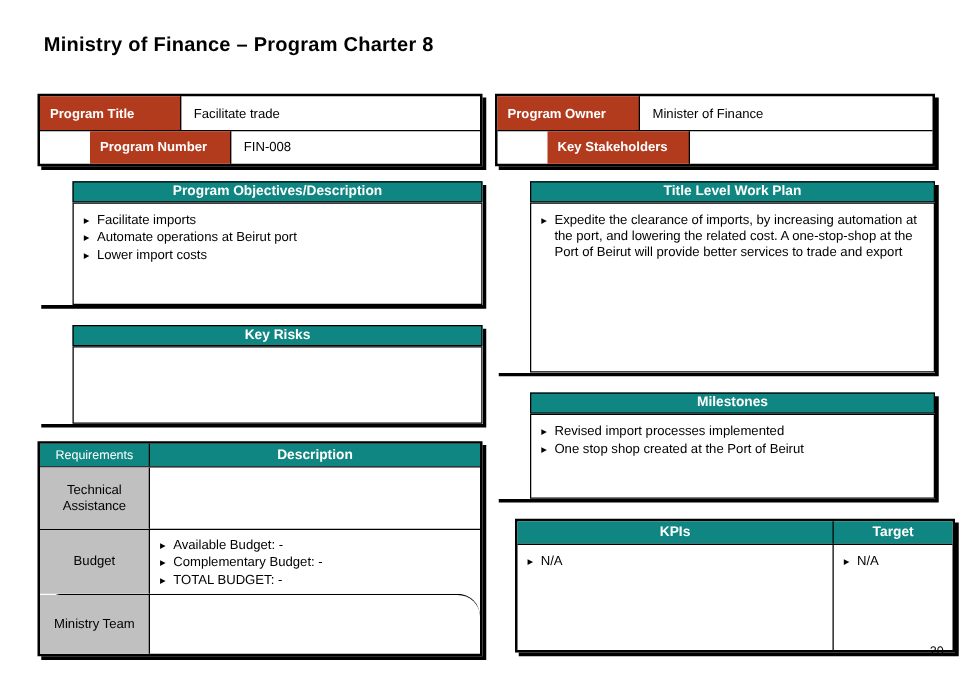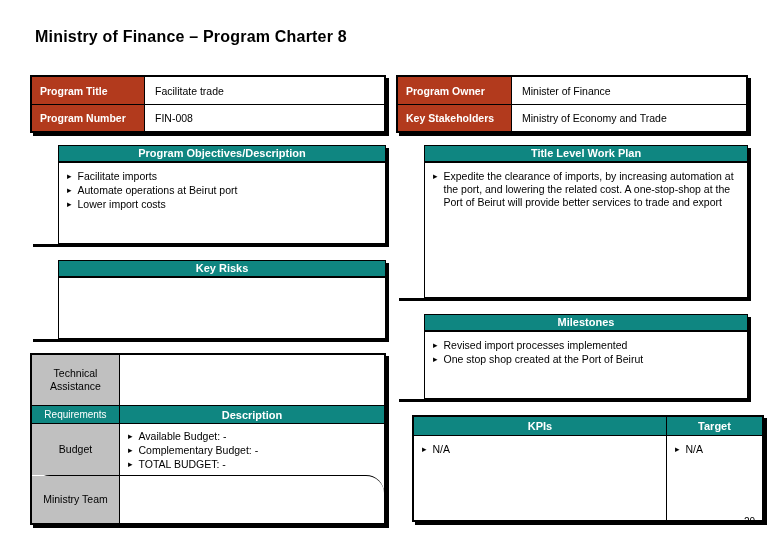--- a/index.html
+++ b/index.html
@@ -13,21 +13,21 @@
     position:absolute; left:35px; top:28px;
     font-size:16px; font-weight:bold; letter-spacing:0.2px;text-align:center;
   }
 
   
   .info-table {
     position:absolute; border:2px solid #000; background:#fff;
     box-shadow:3px 3px 0 #000;
   }
   .info-row { display:flex; height:27px; }
-  .info-row + .info-row { border-top:1px solid #000; }
+  .info-row + .info-row { border-top:1px solid #000;padding-left:40px; }
   .info-label {
     background:var(--red); color:#fff; font-weight:bold; font-size:10.5px;
     display:flex; align-items:center; padding-left:8px;
     border-right:1px solid #000;
   }
   .info-value { flex:1; font-size:10.5px; display:flex; align-items:center; padding-left:10px; }
 
   
   .section { position:absolute; box-shadow:3px 3px 0 #000;padding-left:28px; }
   .sec-header {
@@ -87,21 +87,20 @@
     </div>
   </div>
 
   <div class="info-table" style="left:396px; top:75px; width:352px;">
     <div class="info-row">
       <div class="info-label" style="width:114px;">Program Owner</div>
       <div class="info-value">Minister of Finance</div>
     </div>
     <div class="info-row">
       <div class="info-label" style="width:114px;">Key Stakeholders</div>
-      <div class="info-value">Ministry of Economy and Trade</div>
     </div>
   </div>
 
   <div class="section" style="left:30px; top:145px; width:356px;">
     <div class="sec-header">Program Objectives/Description</div>
     <div class="sec-body" style="height:82px;">
       <ul class="blist">
         <li>
             <span class="blt">▸</span>
             <span>Facilitate imports</span>
@@ -145,27 +144,27 @@
           </li>
         <li>
             <span class="blt">▸</span>
             <span>One stop shop created at the Port of Beirut</span>
           </li>
       </ul>
     </div>
   </div>
 
   <div class="grid-table req-table" style="left:30px; top:353px; width:356px;">
+    <div class="g-row g-head">
+      <div class="g-c1">Requirements</div>
+      <div class="g-c2">Description</div>
+    </div>
     <div class="g-row" style="height:50px;">
       <div class="g-c1 req-label">Technical Assistance</div>
       <div class="g-c2 req-desc"></div>
-    </div>
-    <div class="g-row g-head">
-      <div class="g-c1">Requirements</div>
-      <div class="g-c2">Description</div>
     </div>
     <div class="g-row" style="height:52px;">
       <div class="g-c1 req-label">Budget</div>
       <div class="g-c2 req-desc">
         <ul class="blist">
           <li>
               <span class="blt">▸</span>
               <span>Available Budget: -</span>
             </li>
           <li>

